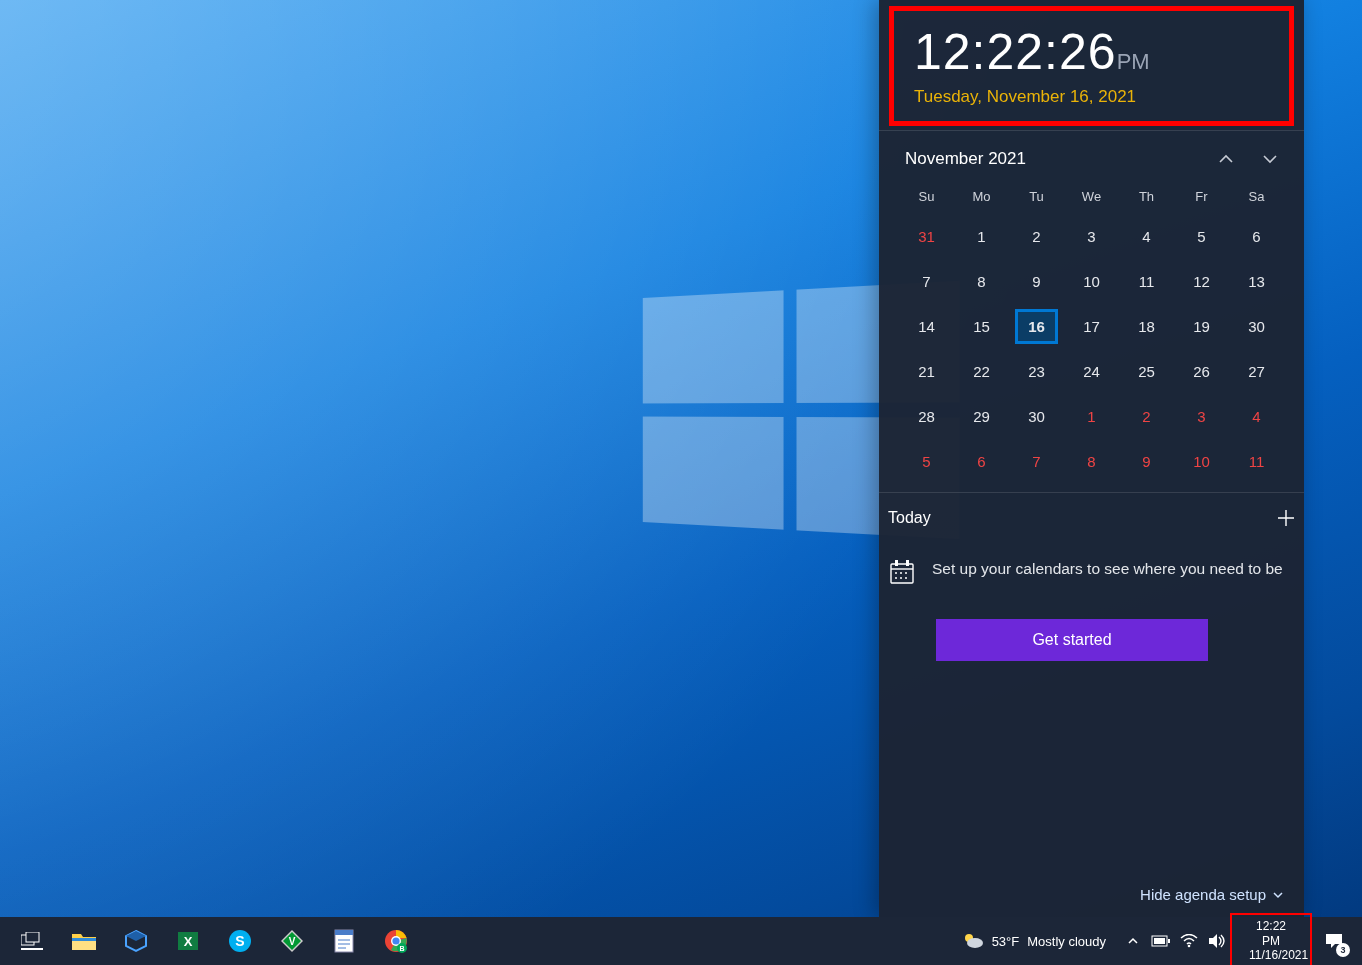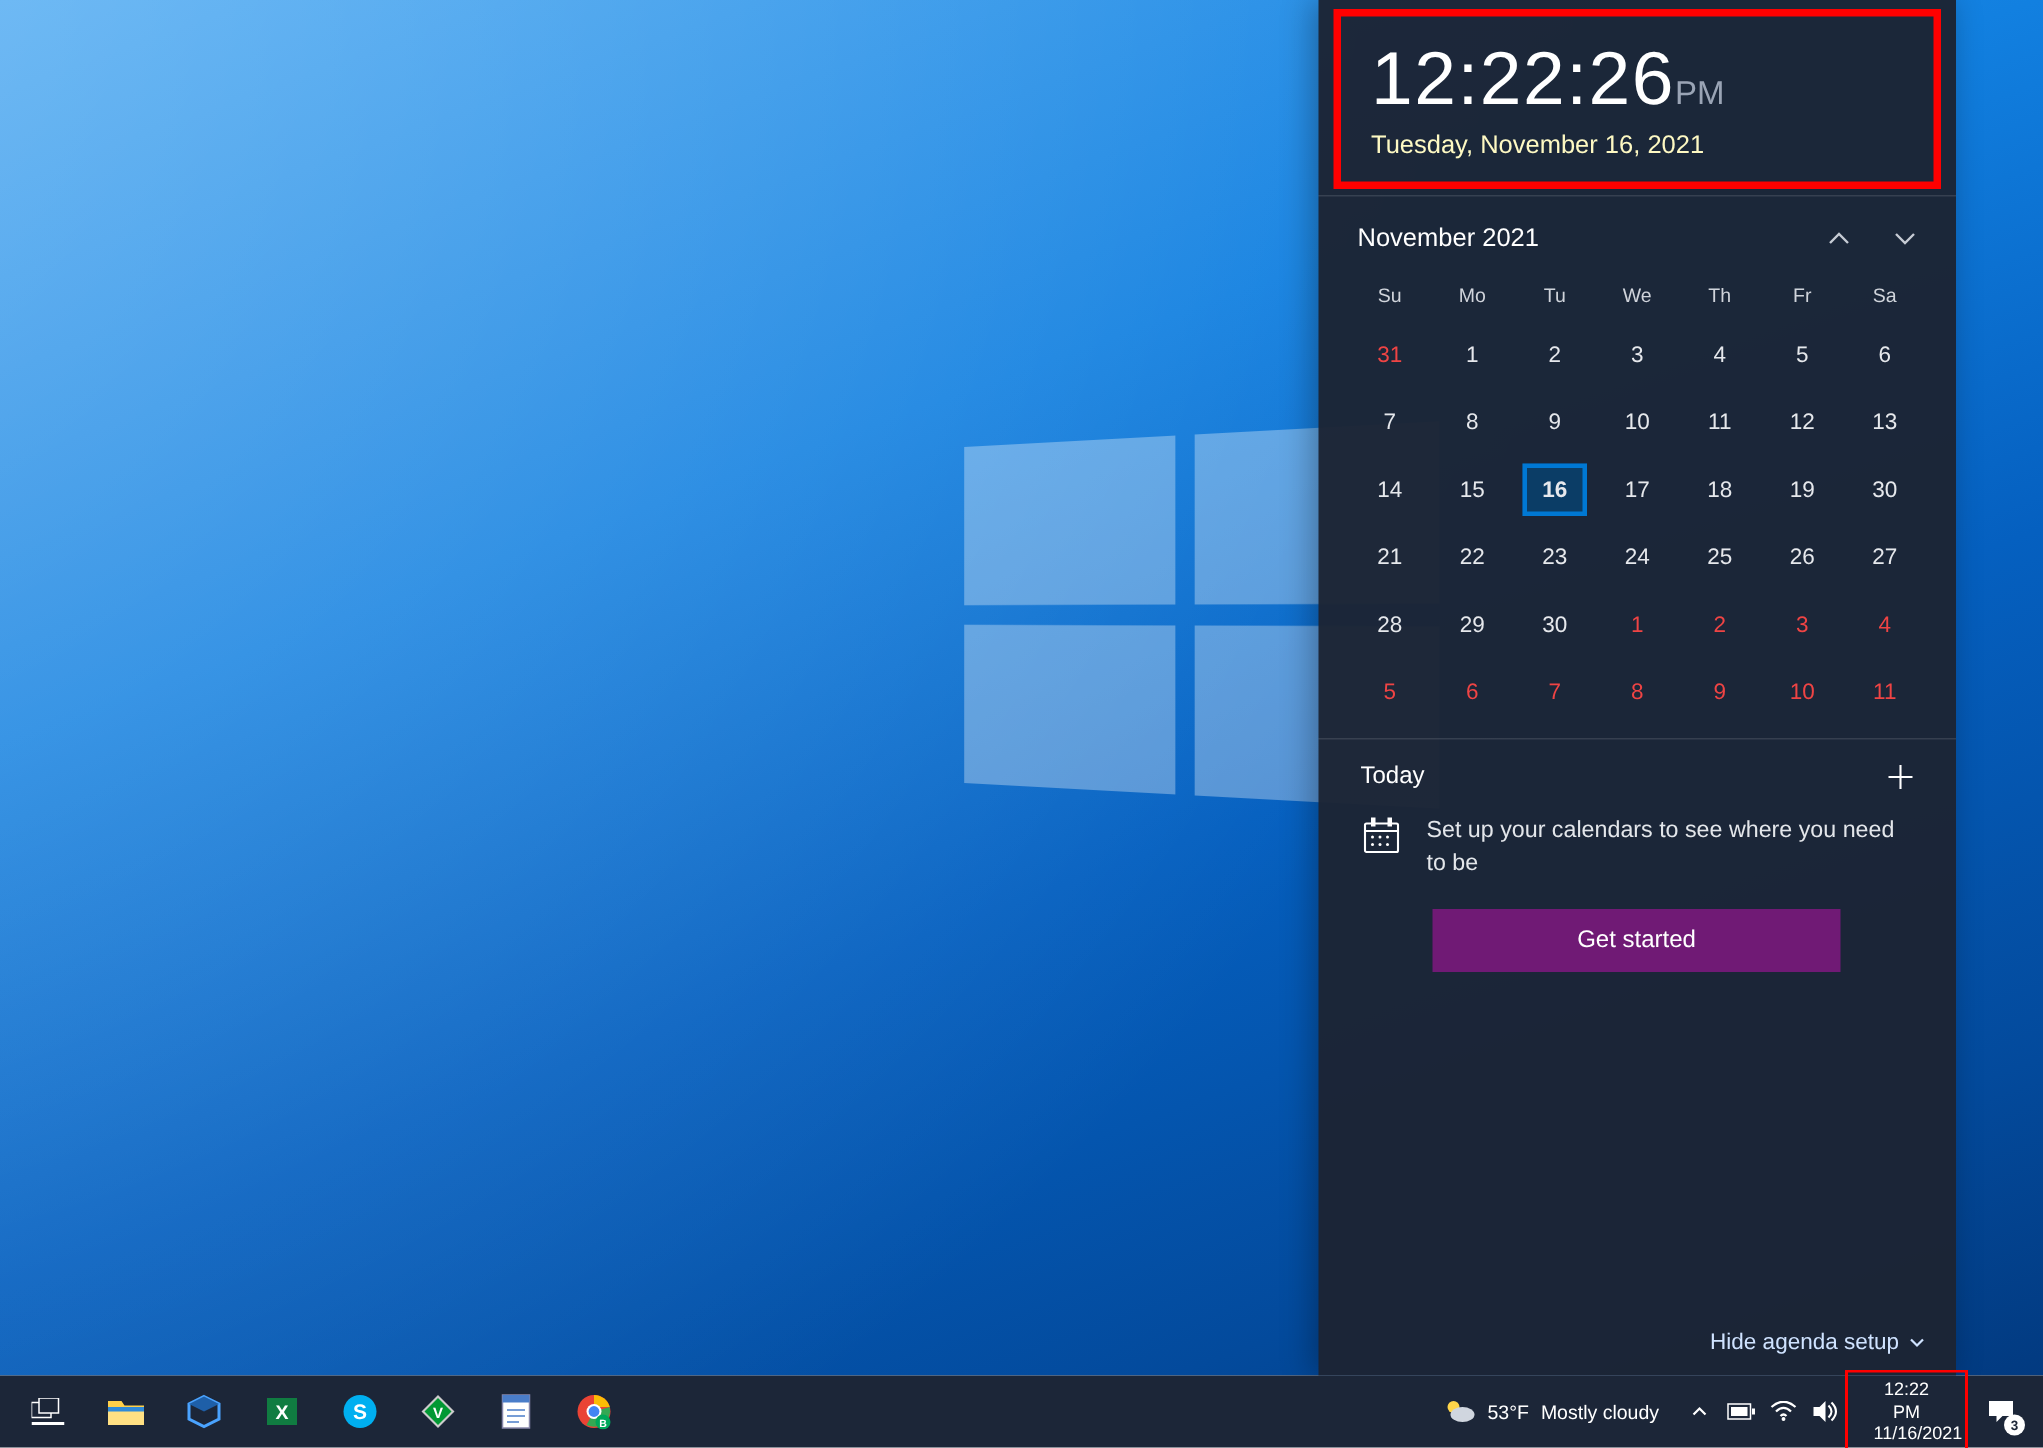--- a/index.html
+++ b/index.html
@@ -49,41 +49,41 @@
     position: absolute; right: 58px; top: 0; bottom: 48px; width: 425px;
     background: rgba(28, 36, 52, 0.97); color: #fff;
     display: flex; flex-direction: column;
     box-shadow: -4px 0 20px rgba(0,0,0,0.3);
   }
   .fl-head { padding: 18px 28px 20px; }
   .fl-head.hl { border: 5px solid #ff0000; margin: 6px 10px 4px 10px; padding: 12px 20px 14px; }
   .fl-time-row { display: flex; align-items: baseline; }
   .fl-time { font-size: 50px; font-weight: 300; letter-spacing: 1px; }
   .fl-ampm { font-size: 22px; color: #9aa4b5; font-weight: 300; }
-  .fl-date { font-size: 17px; color: #fef9c3; margin-top: 6px; }
+  .fl-date { font-size: 17px; color: #eab308; margin-top: 6px; }
   .divider { height: 1px; background: rgba(255,255,255,0.12); }
 
   .cal { padding: 18px 20px 8px; }
   .cal-head { display: flex; align-items: center; justify-content: space-between; padding: 0 6px 14px; }
   .cal-month { font-size: 17px; }
   .cal-nav { display: flex; gap: 28px; }
   .cal-nav span { font-size: 16px; color: #c6cbd4; }
   .cal-grid { display: grid; grid-template-columns: repeat(7, 1fr); text-align: center; }
   .dow { font-size: 13px; color: #d0d4db; padding: 6px 0 10px; }
   .day { font-size: 15px; padding: 14px 0; color: #e6e8ec; position: relative; }
   .day.dim { color: #ef4444; }
   .day.today .tbox { border: 3px solid #0078d4; background: #0b3d66; padding: 6px 10px; font-weight: 600; }
 
-  .agenda { padding: 16px 28px; display: flex; flex-direction: column; gap: 12px; flex: 1; }
+  .agenda { padding: 16px 9px; display: flex; flex-direction: column; gap: 27px; flex: 1; }
   .ag-head { display: flex; justify-content: space-between; align-items: center; font-size: 16px; }
   .ag-body { display: flex; gap: 16px; align-items: flex-start; padding-top: 4px; }
   .ag-text { font-size: 15.5px; line-height: 1.45; color: #e3e6ea; }
   .ag-btn {
     margin-left: 48px; margin-top: 6px; width: 272px; height: 42px;
-    background: #701a75; color: #fff; border: none; font-size: 16px;
+    background: #6d28d9; color: #fff; border: none; font-size: 16px;
   }
   .hide-setup {
     position: absolute; right: 20px; bottom: 14px; font-size: 15px; color: #cfe3ff;
     display: flex; align-items: center; gap: 6px;
   }
 
   svg { display: block; }
 </style>
 </head>
 <body>

